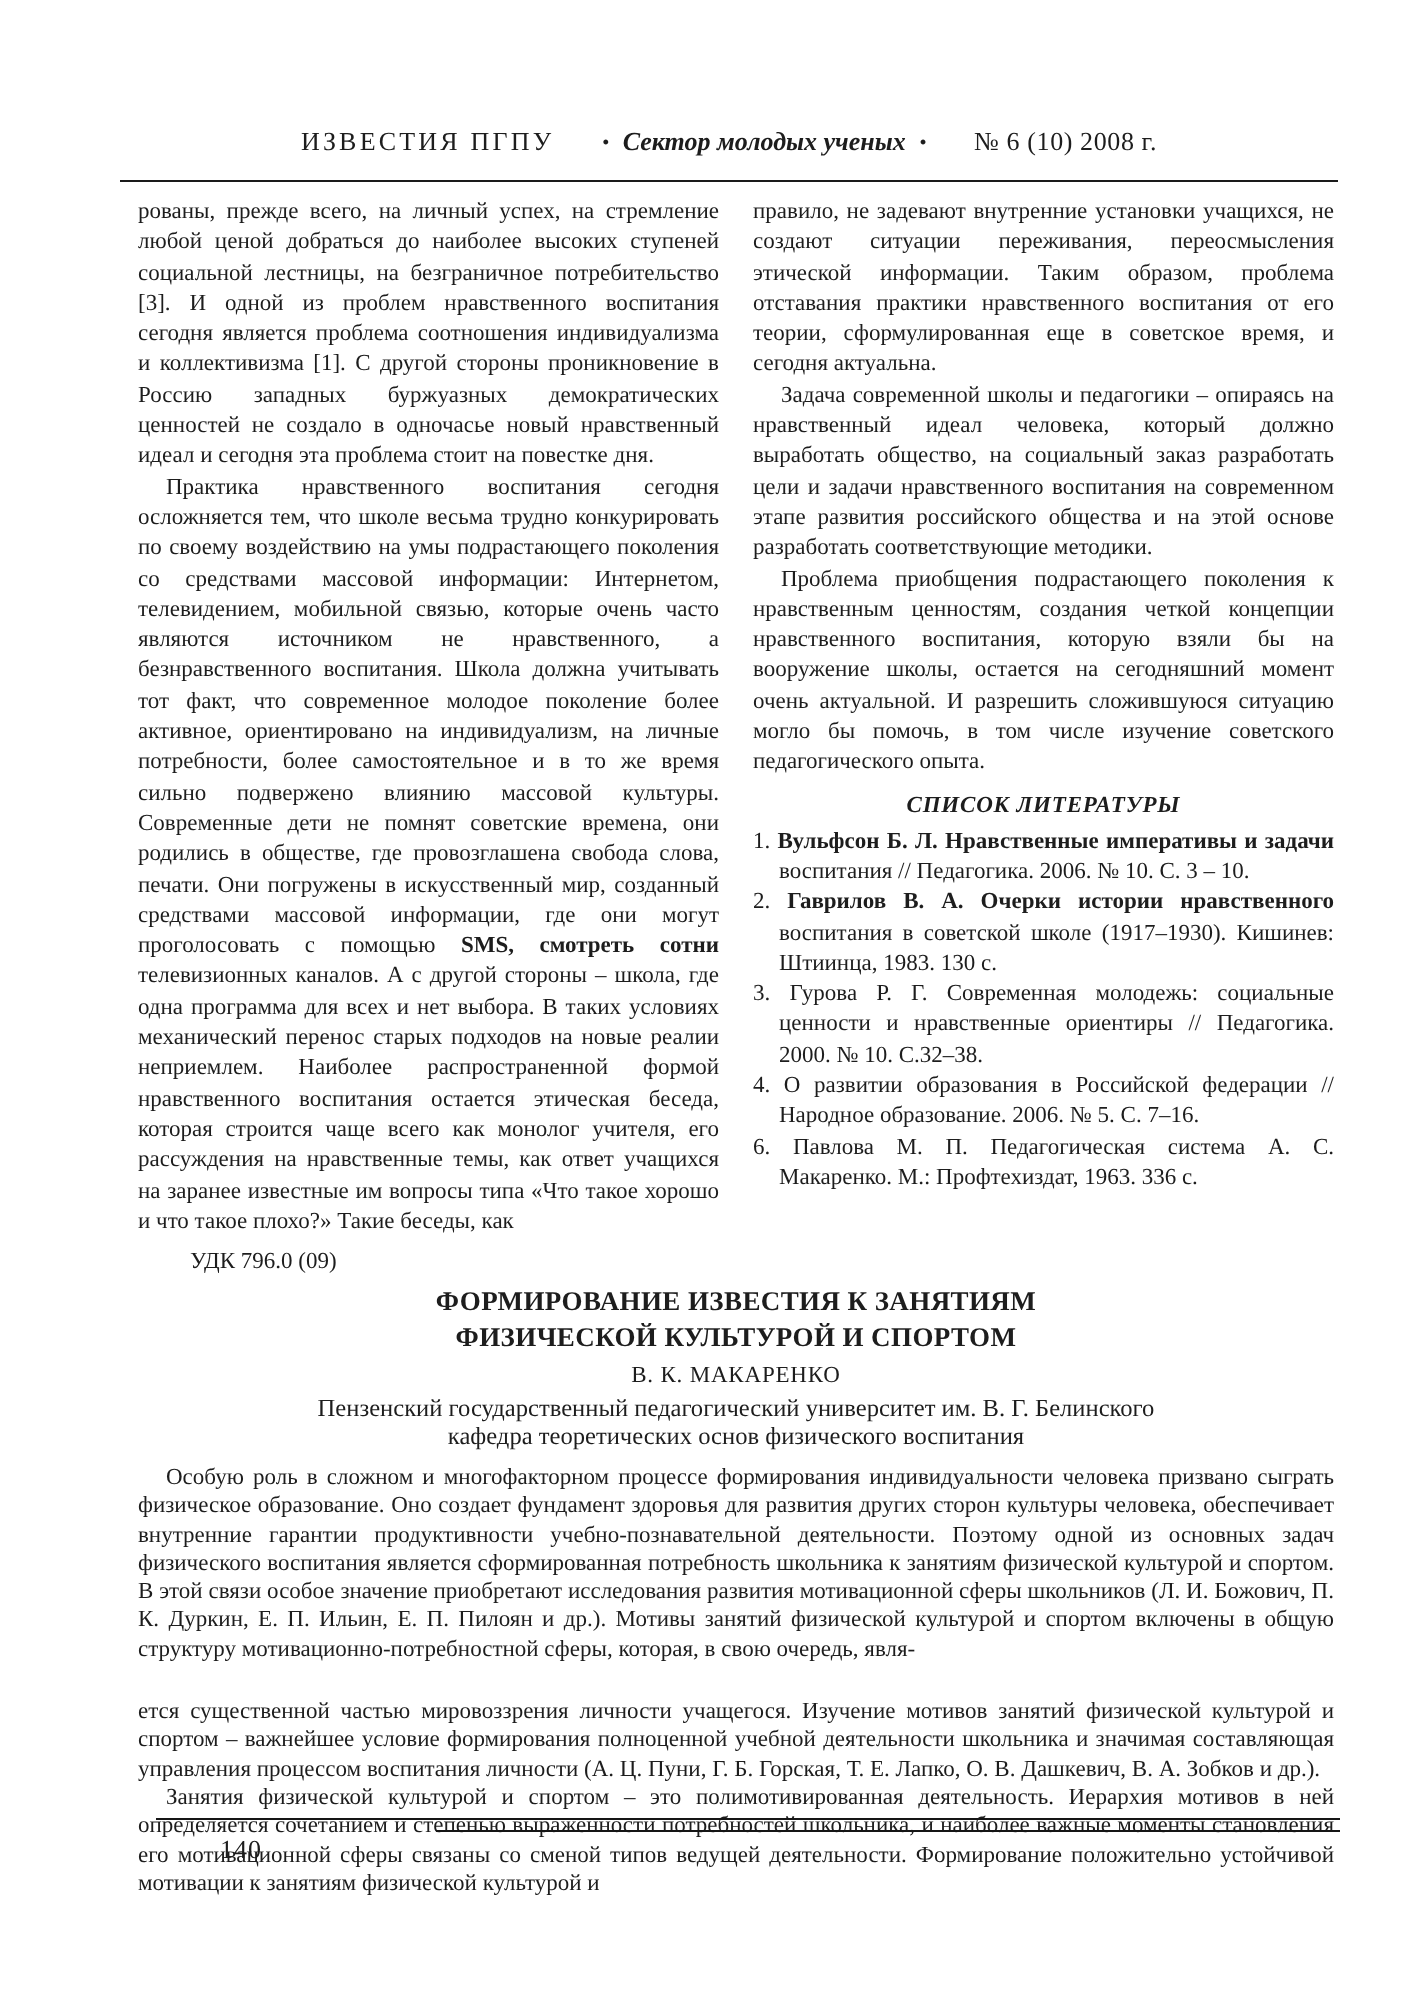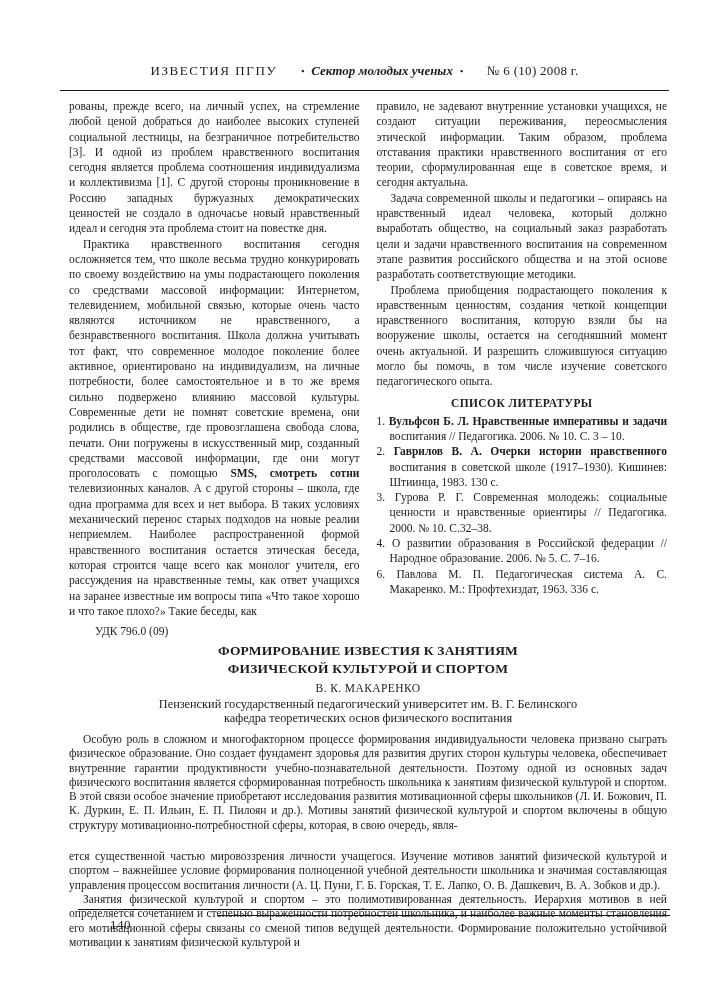--- a/index.html
+++ b/index.html
@@ -28,21 +28,21 @@
   .body-text p{
     margin:0;text-align:justify;hyphens:auto;-webkit-hyphens:auto;
     font-size:11.5px;line-height:15.3px;
   }
   .body-text p.indent{text-indent:14px;}
   .a2 .body-text p{line-height:14.3px;}
 
   
   .bib-title{
     font-weight:bold;text-align:center;font-size:11.5px;
-    margin:7px 0 5px 0;letter-spacing:.4px;
+    margin:7px 0 5px 0;letter-spacing:.4px;font-style:italic;
   }
   .bib-list{font-size:10.4px;line-height:12.3px;}
   .bib-item{
     text-align:justify;hyphens:auto;-webkit-hyphens:auto;
     padding-left:13px;text-indent:-13px;margin:0;
   }
 
   
   .a2{position:absolute;top:625px;left:69px;width:598px;}
   .udc{font-size:11.5px;padding-left:26px;margin-bottom:5px;}

